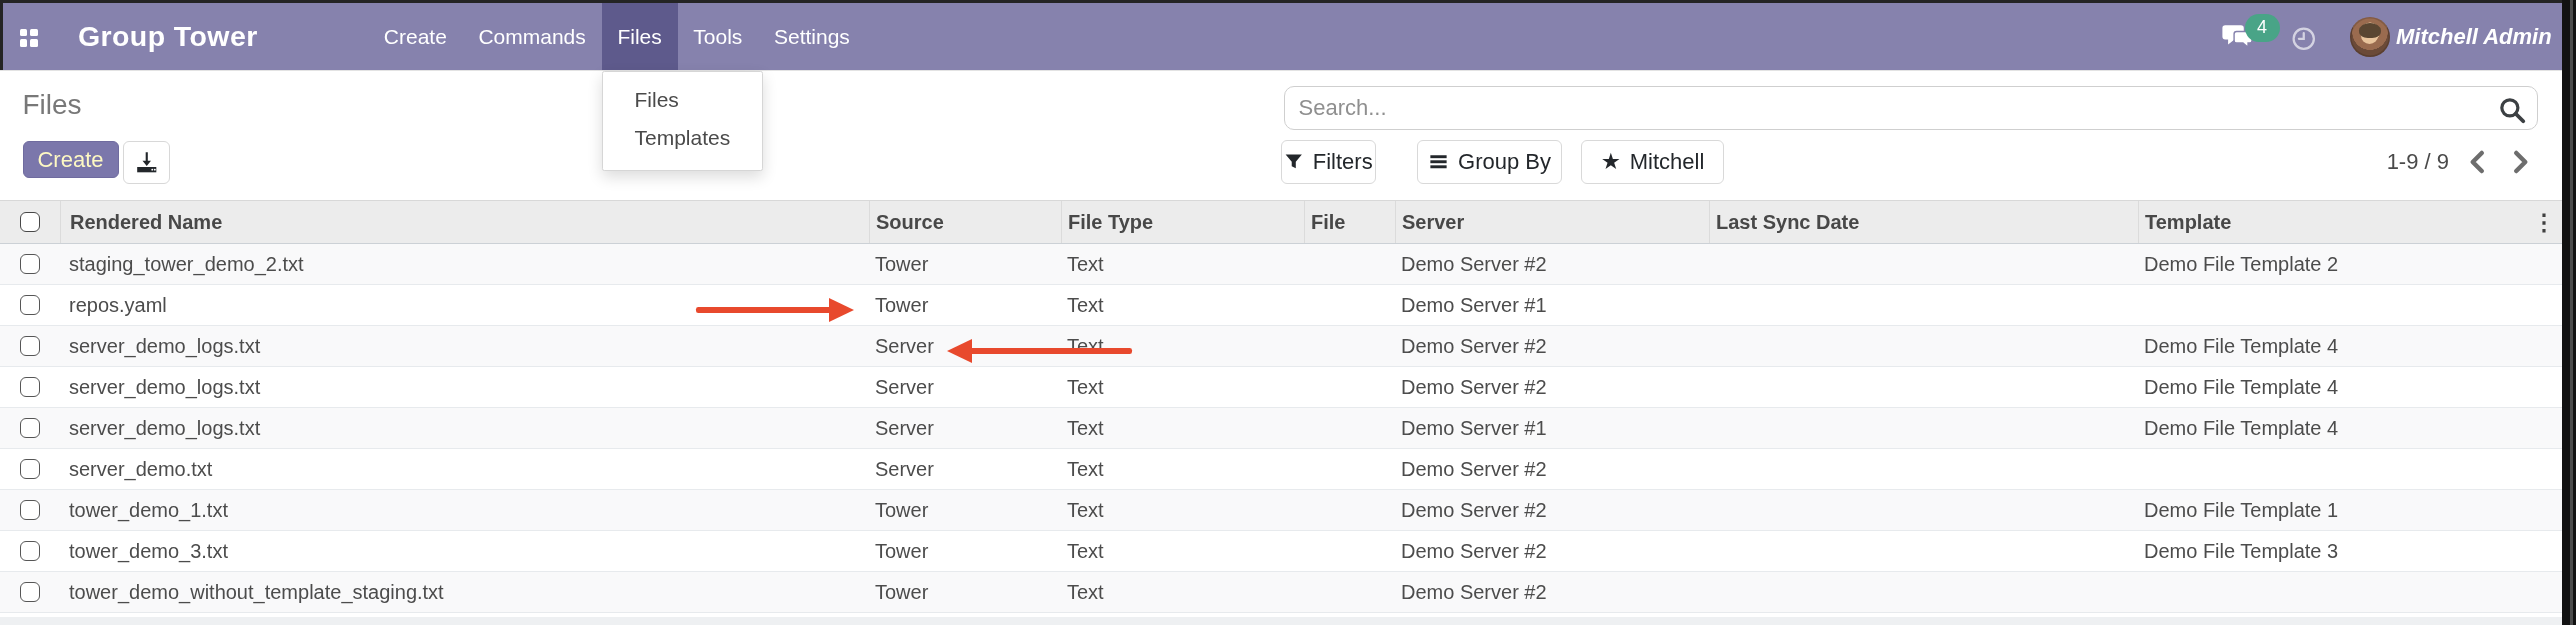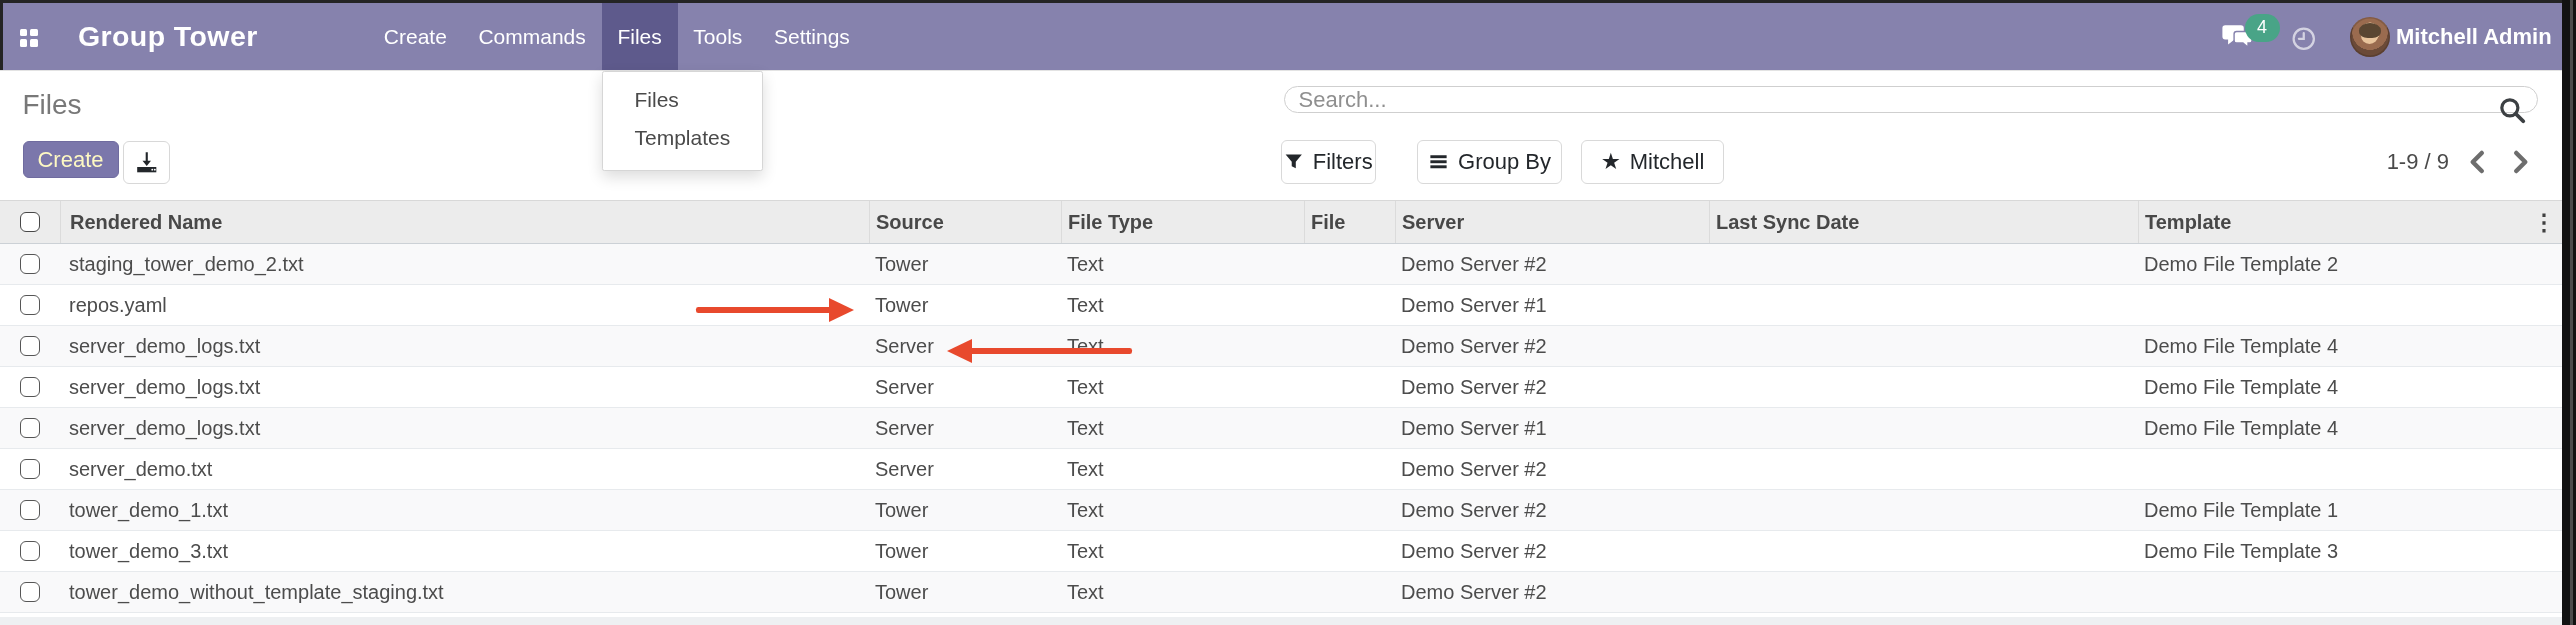--- a/index.html
+++ b/index.html
@@ -34,30 +34,30 @@
   .nav-right{position:absolute;left:2219px;top:0;height:67px;width:330px;}
   .chat-wrap{position:absolute;left:0;top:10.5px;width:54px;height:45px;cursor:pointer;}
   .chat-wrap svg{position:absolute;left:0;top:9px;}
   .msg-badge{position:absolute;left:22.5px;top:0;min-width:35px;height:28px;background:var(--c-badge);border-radius:14.3px;color:#fff;font-size:18px;display:flex;align-items:center;justify-content:center;padding:0 7.5px;}
   .clock-wrap{position:absolute;left:69px;top:22.5px;width:25.5px;height:25.5px;cursor:pointer;opacity:.65;}
   .avatar{position:absolute;left:128px;top:13.5px;width:40px;height:40px;border-radius:50%;cursor:pointer;
     background:radial-gradient(circle at 50% 38%, #e8c39a 0 30%, #9a6b4f 31% 55%, #6b4a38 56% 100%);
     box-shadow:inset 0 0 0 1.5px rgba(0,0,0,.15);overflow:hidden;}
   .avatar::after{content:"";position:absolute;left:9px;top:6px;width:22px;height:15px;border-radius:50% 50% 40% 40%;background:#5a4632;}
   .avatar::before{content:"";position:absolute;left:11.3px;top:10.5px;width:17px;height:17px;border-radius:50%;background:#e9c49c;}
-  .user-name{position:absolute;left:174px;top:0;height:67px;display:flex;align-items:center;color:#fff;font-size:22px;font-weight:600;cursor:pointer;}
+  .user-name{position:absolute;left:174px;top:0;height:67px;display:flex;align-items:center;color:#fff;font-size:22px;font-weight:600;cursor:pointer;font-style:italic;}
   
   .dropdown{left:602px;top:71px;width:161px;height:100px;background:#fff;border:0.8px solid #d6d6d6;border-radius:2.3px;box-shadow:0 6px 15px rgba(0,0,0,.14);z-index:30;padding-top:9px;}
   .dropdown-item{height:38px;display:flex;align-items:center;padding-left:31.5px;font-size:21px;color:#4a4a4a;cursor:pointer;}
   
   .breadcrumb{left:22.5px;top:89px;font-size:28px;color:#787878;cursor:pointer;}
   .btn-create{left:22.5px;top:141px;width:96px;height:37px;background:var(--c-primary);border:0.8px solid #6f6b9f;border-radius:6px;color:#fef9c3;font-size:22px;display:flex;align-items:center;justify-content:center;cursor:pointer;}
   .btn-import{left:123px;top:141px;width:47px;height:43px;background:#fff;border:0.8px solid var(--c-border);border-radius:6px;display:flex;align-items:center;justify-content:center;cursor:pointer;}
   
-  .search-box{left:1284px;top:86px;width:1254px;height:27px;background:#fff;border:0.8px solid #cfcfcf;border-radius:17px;}
+  .search-box{left:1284px;top:86px;width:1254px;height:44px;background:#fff;border:0.8px solid #cfcfcf;border-radius:10px;}
   .search-box input{position:absolute;left:0;top:0;width:100%;height:100%;border:none;outline:none;background:transparent;font-size:22px;color:#333;padding:0 53px 0 13.5px;border-radius:7.5px;}
   .search-box input::placeholder{color:#8f8f8f;}
   .search-icon{position:absolute;right:10.5px;top:7.5px;cursor:pointer;}
   .cp-btn{top:140px;height:44px;background:#fff;border:0.8px solid #d9d9d9;border-radius:6px;display:flex;align-items:center;justify-content:center;gap:9px;font-size:22px;color:#23272b;cursor:pointer;}
   .btn-filters{left:1281px;width:95px;}
   .btn-groupby{left:1417px;width:145px;}
   .btn-favorites{left:1581px;width:143px;}
   .star-glyph{font-size:22.5px;color:#23272b;line-height:1;}
   .pager{left:2355px;top:140px;width:94px;height:44px;display:flex;align-items:center;justify-content:flex-end;font-size:22px;color:#4a4a4a;}
   .pager-prev{left:2463px;top:147px;width:30px;height:30px;cursor:pointer;}

